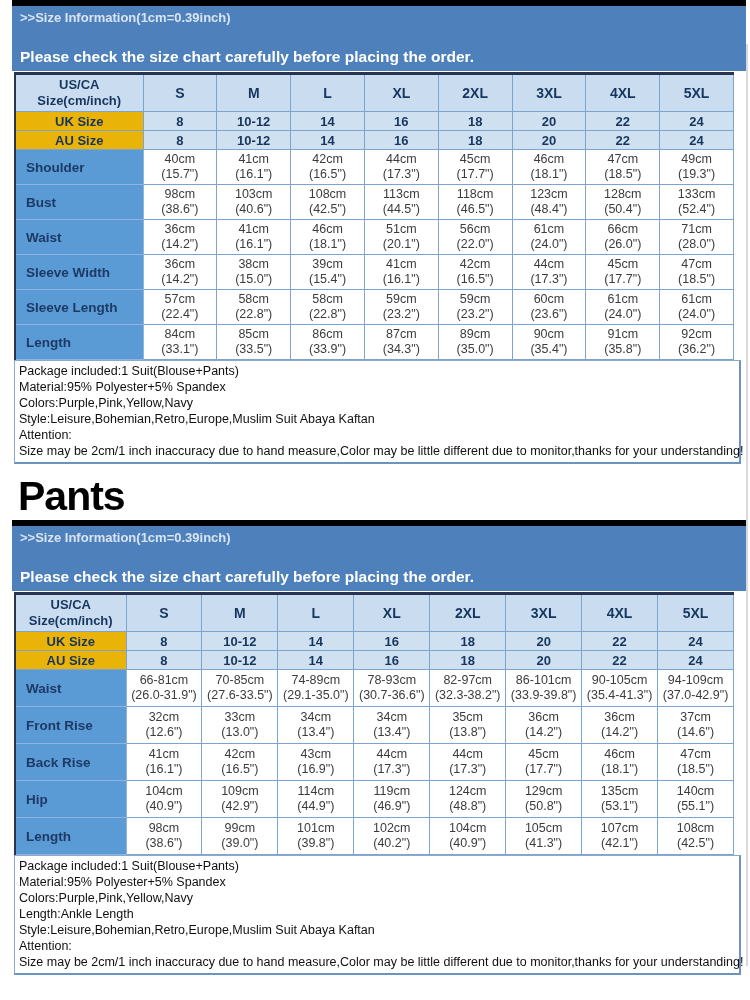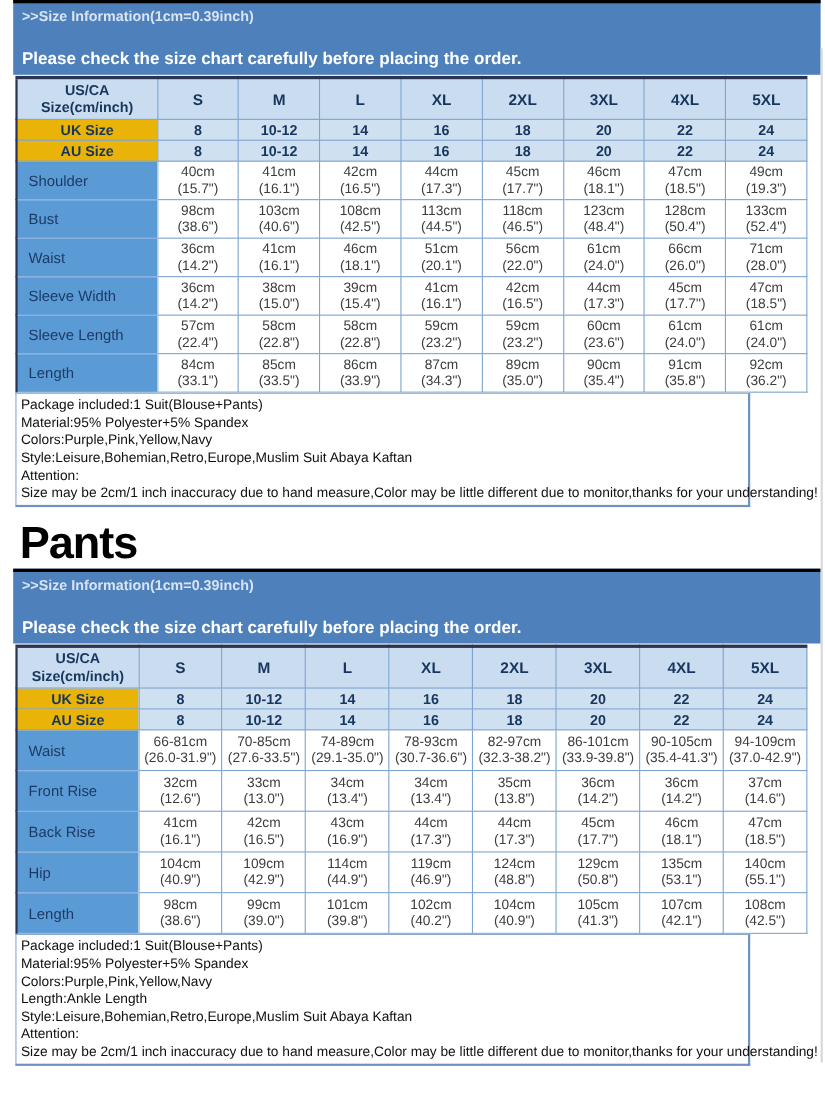--- a/index.html
+++ b/index.html
@@ -14,21 +14,21 @@
     position:absolute;top:44px;right:2px;bottom:34px;width:2px;
     background:#d9d9d9;
   }
   .section-title{
     margin:0 0 1px 18px;
     font-size:41px;line-height:46px;font-weight:700;
     letter-spacing:-1px;color:#000;
   }
   .banner{
     margin-left:12px;width:734px;box-sizing:border-box;
-    background:#4e81bb;border-top:3px solid #000000;
+    background:#4e81bb;border-top:6px solid #000000;
     padding:4px 0 5px 8px;
   }
   .banner .line1{
     font-size:13px;font-weight:700;color:#d9e4f3;line-height:16px;
   }
   .banner .line2{
     font-size:15.5px;font-weight:700;color:#ffffff;line-height:19px;margin-top:21px;
   }
   .size-table{
     margin:1px 0 0 14px;
@@ -49,30 +49,30 @@
   th.size-col{
     background:#c9dcf0;color:#17365d;font-size:14px;font-weight:700;height:36px;
   }
   .size-row th.size-row-label{
     background:#eab308;color:#17365d;font-size:13px;font-weight:700;height:18px;
   }
   .size-row td.size-val{
     background:#cfe0f1;color:#17365d;font-size:13px;font-weight:700;height:18px;
   }
   .measure-row th.measure-label{
-    background:#5b9bd5;color:#1d3a66;font-size:13.5px;font-weight:400;
+    background:#5b9bd5;color:#1d3a66;font-size:13.5px;font-weight:700;
     text-align:left;padding-left:10px;border-color:#8fb4e0;
   }
   .measure-row td.measure-val{
     background:#ffffff;color:#3c3c3c;font-size:12.5px;line-height:15px;
   }
   .blouse .measure-row th,.blouse .measure-row td{height:34px;}
   .pants  .measure-row th,.pants  .measure-row td{height:36px;}
   .notes{
-    margin-left:14px;width:668px;box-sizing:border-box;
+    margin-left:14px;width:727px;box-sizing:border-box;
     border:1px solid #8aa9cd;border-bottom:2px solid #6e93bf;border-right:2px solid #6e93bf;
     padding:2px 3px 3px 4px;background:#fff;
   }
   .note-line{
     font-size:12.5px;color:#101010;line-height:16px;white-space:nowrap;
   }
   .section.pants{margin-top:9px;}
 </style>
 </head>
 <body>

